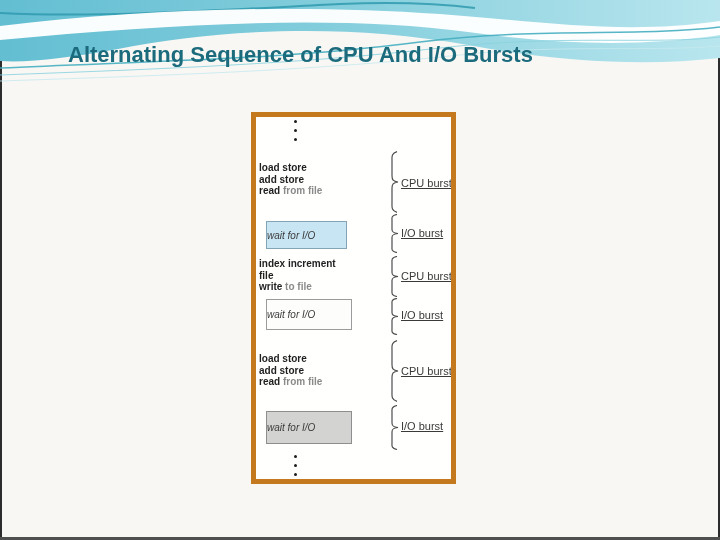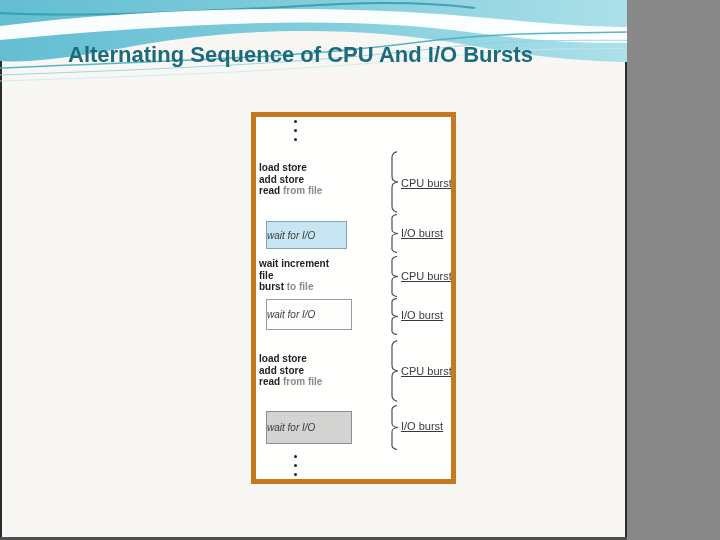--- a/index.html
+++ b/index.html
@@ -1,17 +1,17 @@
 <!DOCTYPE html>
 <html><head>
 <meta charset="utf-8">
 <style>
   html,body{margin:0;padding:0;background:#888;}
   .slide{
-    position:relative;width:627px;height:540px;overflow:hidden;
+    position:relative;width:720px;height:540px;overflow:hidden;
     background:#f8f7f4;
     font-family:"Liberation Sans","DejaVu Sans",sans-serif;
     box-shadow:inset 0 4px 0 0 #1b2530, inset 0 -3px 0 0 #4f4f4f,
                inset 2px 0 0 0 #2c2c2c, inset -2px 0 0 0 #2c2c2c;
   }
   .header-wave{position:absolute;top:0;left:0;}
   .slide-title{
     position:absolute;left:68px;top:42px;
     font-size:22px;font-weight:600;color:#1b6b7d;letter-spacing:0px;
     white-space:nowrap;
@@ -78,23 +78,23 @@
       <div><span class="b">load store</span><span class="n"></span></div>
       <div><span class="b">add store</span><span class="n"></span></div>
       <div><span class="b">read</span><span class="n"> from file</span></div>
     </div>
 
     <div class="waitbox blue" style="left:10px;top:104px;width:81px;height:28px;">
       <span>wait for I/O</span>
     </div>
 
     <div class="code" style="left:3px;top:141px;">
-      <div><span class="b">wait increment</span><span class="n"></span></div>
+      <div><span class="b">index increment</span><span class="n"></span></div>
       <div><span class="b">file</span><span class="n"></span></div>
-      <div><span class="b">burst</span><span class="n"> to file</span></div>
+      <div><span class="b">write</span><span class="n"> to file</span></div>
     </div>
 
     <div class="waitbox white" style="left:10px;top:182px;width:86px;height:31px;">
       <span>wait for I/O</span>
     </div>
 
     <div class="code" style="left:3px;top:236px;">
       <div><span class="b">load store</span><span class="n"></span></div>
       <div><span class="b">add store</span><span class="n"></span></div>
       <div><span class="b">read</span><span class="n"> from file</span></div>

